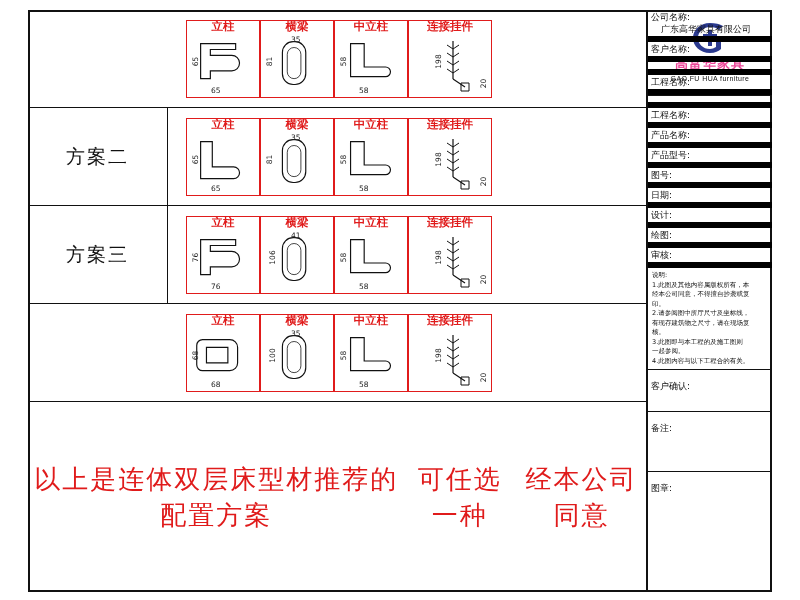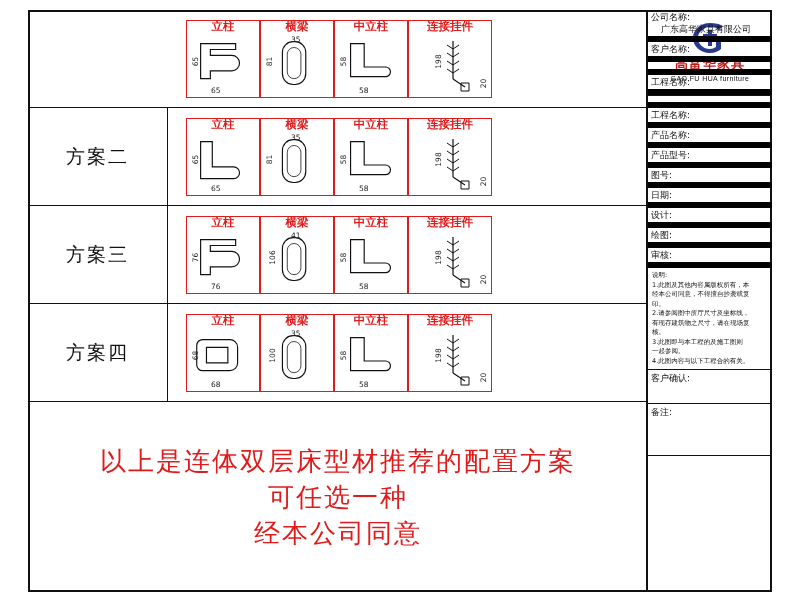--- a/index.html
+++ b/index.html
@@ -69,21 +69,21 @@
     font-size:7.5px;color:#222;
   }
   .dim-v{
     transform-origin:center center;
     transform:rotate(-90deg);
   }
   
   .note-row{
     position:absolute;left:0;width:620px;
     box-sizing:border-box;
-    display:flex;flex-direction:column;align-items:center;justify-content:center;
+    display:flex;flex-direction:row;align-items:center;justify-content:center;
   }
   .note-line{
     font-family:"DejaVu Sans","Liberation Sans",sans-serif;
     color:#e01b1b;
     font-size:26px;
     line-height:36px;
     letter-spacing:2px;
     text-align:center;
   }
   
@@ -95,21 +95,21 @@
     position:absolute;left:0;top:0;width:100%;height:86px;
     box-sizing:border-box;
     border-bottom:1.5px solid #111;
     display:flex;flex-direction:column;align-items:center;justify-content:center;
   }
   .logo-mark{
     width:34px;height:30px;position:relative;margin-bottom:2px;
   }
   .logo-cn{
     font-family:"DejaVu Sans","Liberation Sans",sans-serif;
-    font-size:13px;font-weight:bold;color:#b91c1c;letter-spacing:1px;
+    font-size:13px;font-weight:bold;color:#ec4899;letter-spacing:1px;
   }
   .logo-en{
     font-family:"Liberation Sans",sans-serif;
     font-size:7px;color:#111;letter-spacing:.4px;margin-top:2px;
   }
   .tb-field{
     position:relative;
     box-sizing:border-box;
     border-bottom:6px solid #000000;
     padding:1px 3px;
@@ -126,21 +126,21 @@
     border-bottom:1.5px solid #111;
     padding:3px 4px;
     font-family:"DejaVu Sans","Liberation Sans",sans-serif;
     font-size:6.5px;color:#111;line-height:9.5px;
   }
   .tb-block{
     box-sizing:border-box;
     border-bottom:1.5px solid #111;
     padding:2px 3px;
     font-family:"DejaVu Sans","Liberation Sans",sans-serif;
-    font-size:9px;color:#111;
+    font-size:9px;color:#111;margin-top:8px;
   }
   .tb-block.last{border-bottom:none;}
 </style>
 </head>
 <body>
 
 <div class="sheet">
 
   <div class="frame"></div>
 
@@ -286,21 +286,20 @@
                 <path d="M40 44 L52 52" stroke="#111" stroke-width="1.2"></path>
                 <path d="M48 48 L56 48 L56 56 L48 56 Z" fill="none" stroke="#111" stroke-width="1"></path>
               </svg>
             </div>
             <div class="dim dim-v" style="left: 22px; top: 36px;">198</div>
             <div class="dim dim-v" style="left: 70px; top: 58px;">20</div>
           </div>
         </div>
       </div>
       <div class="row" style="top: 294px; height: 98px;">
-        <div class="row-label">方案四</div>
         <div class="cells">
           <div class="cell c0">
             <div class="cell-title">立柱</div>
             <div class="profile-wrap">
               <svg class="profile-svg" viewBox="0 0 74 62" preserveAspectRatio="xMidYMid meet">
                 <path d="M16 10 L44 10 A8 8 0 0 1 52 18 L52 34 A8 8 0 0 1 44 42 L16 42 A6 6 0 0 1 10 36 L10 16 A6 6 0 0 1 16 10 Z M20 18 L42 18 L42 34 L20 34 Z" fill="none" stroke="#111" stroke-width="1.2"></path>
               </svg>
             </div>
             <div class="dim dim-v" style="left: 4px; top: 36px;">68</div>
             <div class="dim" style="left: 24px; bottom: 2px;">68</div>
@@ -383,16 +382,17 @@
         <div>2.请参阅图中所厅尺寸及坐标线，</div>
         <div>有现存建筑物之尺寸，请在现场复</div>
         <div>核。</div>
         <div>3.此图即与本工程的及施工图则</div>
         <div>一起参阅。</div>
         <div>4.此图内容与以下工程合的有关。</div>
       </div>
     <div id="tb-blocks">
         <div class="tb-block" style="height: 34px;"><span>客户确认:</span></div>
         <div class="tb-block" style="height: 52px;"><span>备注:</span></div>
+        <div class="tb-block last" style="height: 70px;"><span>图章:</span></div>
       </div>
   </div>
 
 </div>
 
 </body></html>

